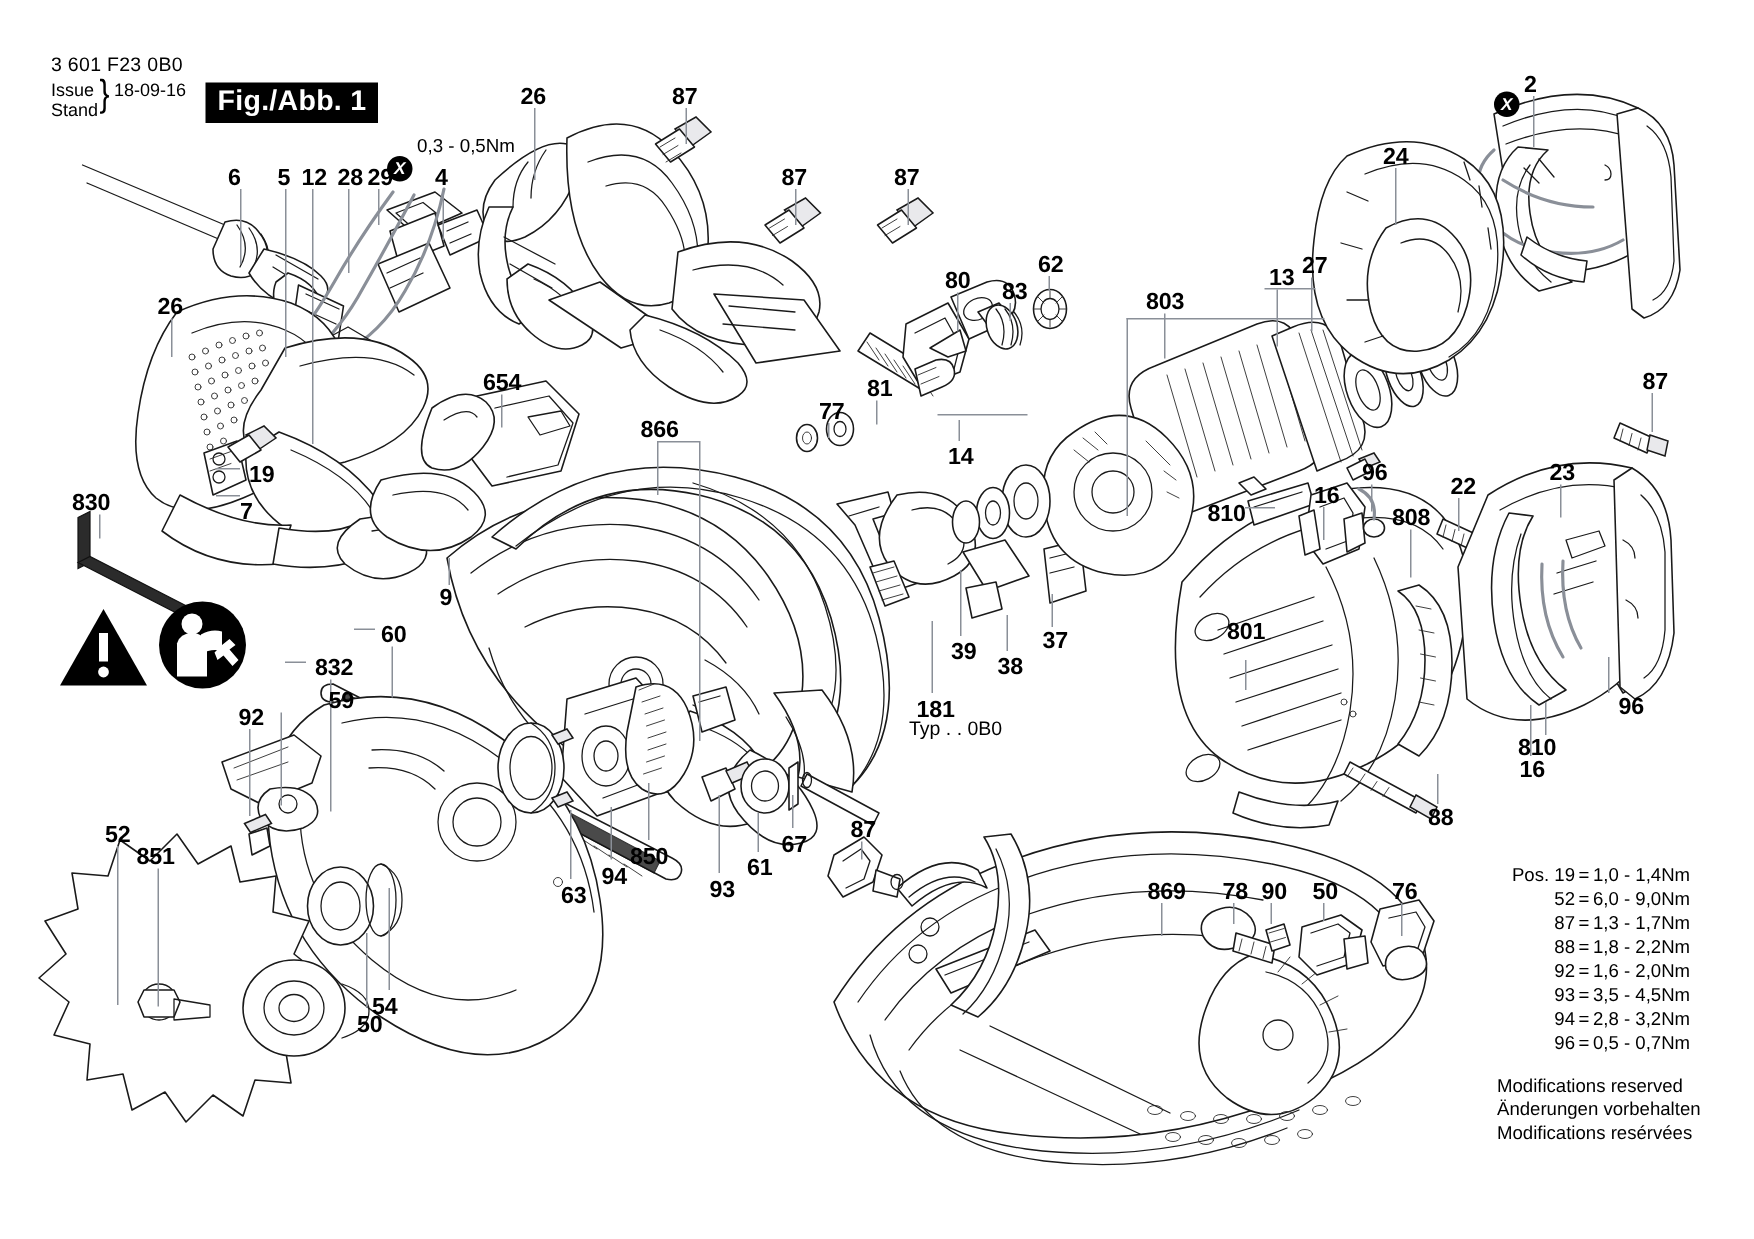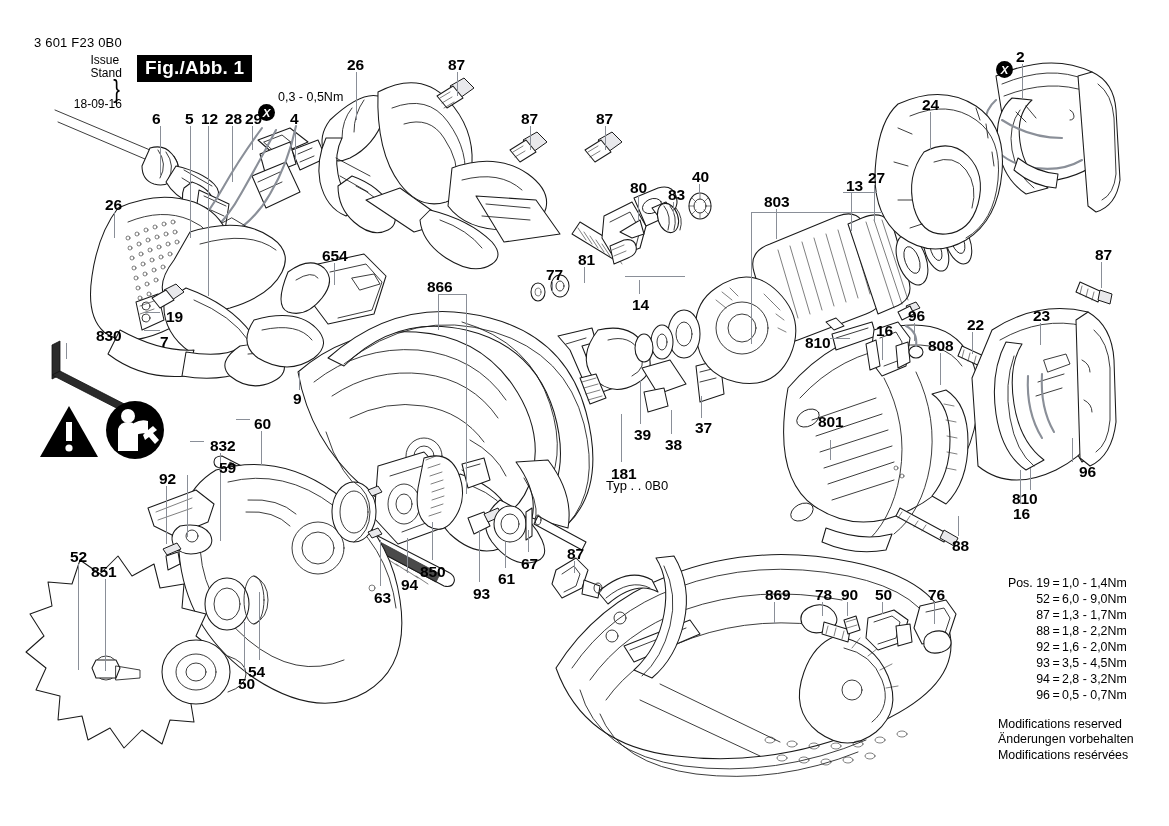--- a/index.html
+++ b/index.html
@@ -6,21 +6,21 @@
   body{
     width:1169px;height:826px;position:relative;overflow:hidden;
     font-family:"Liberation Sans","DejaVu Sans",sans-serif;
     color:#000;
   }
   #sheet{position:absolute;inset:0;}
 
   
   .hdr{position:absolute;left:34px;top:36px;font-size:12.5px;line-height:1.15;}
   .hdr .ordernum{font-size:13px;letter-spacing:.2px;white-space:nowrap;}
-  .hdr .issrow{display:flex;align-items:flex-end;margin-top:3px;flex-direction:column;}
+  .hdr .issrow{display:flex;align-items:flex-start;margin-top:3px;}
   .hdr .isscol{display:flex;flex-direction:column;font-size:12px;line-height:1.08;}
   .hdr .brace{font-size:20px;line-height:.9;margin:0 2px 0 1px;transform:scaleY(1.25);}
   .hdr .issdate{font-size:12px;margin-left:1px;}
   .figbox{
     position:absolute;left:137px;top:55px;
     background:#000;color:#fff;font-weight:bold;font-size:19px;
     padding:2px 8px 3px 8px;letter-spacing:.2px;white-space:nowrap;
   }
 
   
@@ -641,31 +641,31 @@
       <div class="cal" style="left: 225px; top: 110px;">28</div>
       <div class="cal" style="left: 245px; top: 110px;">29</div>
       <div class="cal" style="left: 290px; top: 110px;">4</div>
       <div class="cal" style="left: 347px; top: 56px;">26</div>
       <div class="cal" style="left: 448px; top: 56px;">87</div>
       <div class="cal" style="left: 521px; top: 110px;">87</div>
       <div class="cal" style="left: 596px; top: 110px;">87</div>
       <div class="cal" style="left: 1016px; top: 48px;">2</div>
       <div class="cal" style="left: 922px; top: 96px;">24</div>
       <div class="cal" style="left: 105px; top: 196px;">26</div>
-      <div class="cal" style="left: 48px; top: 327px; margin-left: 48px;">830</div>
+      <div class="cal" style="left: 48px; top: 327px;">830</div>
       <div class="cal" style="left: 166px; top: 308px;">19</div>
       <div class="cal" style="left: 160px; top: 333px;">7</div>
       <div class="cal" style="left: 322px; top: 247px;">654</div>
       <div class="cal" style="left: 427px; top: 278px;">866</div>
       <div class="cal" style="left: 293px; top: 390px;">9</div>
       <div class="cal" style="left: 546px; top: 266px;">77</div>
       <div class="cal" style="left: 578px; top: 251px;">81</div>
       <div class="cal" style="left: 630px; top: 179px;">80</div>
       <div class="cal" style="left: 668px; top: 186px;">83</div>
-      <div class="cal" style="left: 692px; top: 168px;">40</div>
+      <div class="cal" style="left: 692px; top: 168px;">62</div>
       <div class="cal" style="left: 764px; top: 193px;">803</div>
       <div class="cal" style="left: 846px; top: 177px;">13</div>
       <div class="cal" style="left: 868px; top: 169px;">27</div>
       <div class="cal" style="left: 632px; top: 296px;">14</div>
       <div class="cal" style="left: 665px; top: 436px;">38</div>
       <div class="cal" style="left: 634px; top: 426px;">39</div>
       <div class="cal" style="left: 695px; top: 419px;">37</div>
       <div class="cal" style="left: 611px; top: 465px;">181</div>
       <div class="cal" style="left: 805px; top: 334px;">810</div>
       <div class="cal" style="left: 876px; top: 322px;">16</div>

